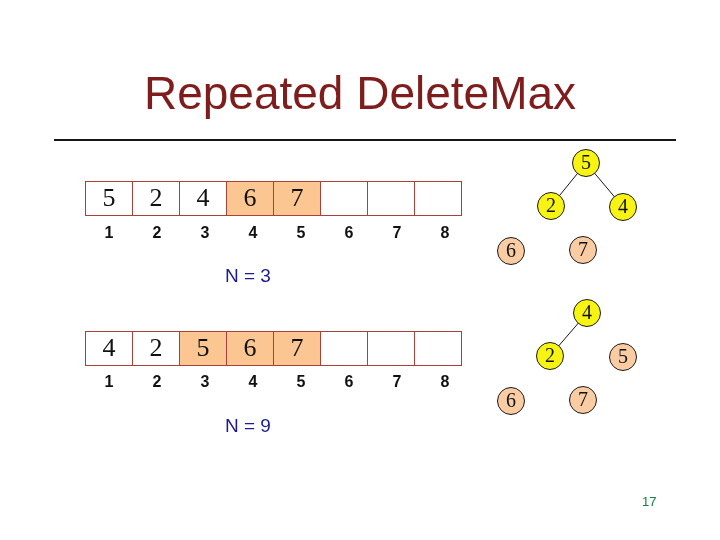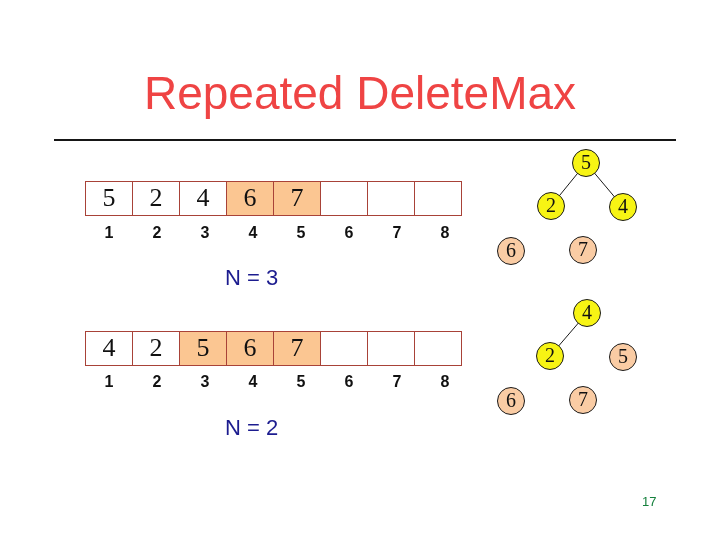--- a/index.html
+++ b/index.html
@@ -3,21 +3,21 @@
 <meta charset="utf-8">
 <style>
   html, body { margin:0; padding:0; background:#ffffff; }
   .slide {
     position:relative; width:720px; height:540px; background:#ffffff;
     font-family:"Liberation Sans", sans-serif; overflow:hidden;
   }
   .title {
     position:absolute; left:0; right:0; top:66px; margin:0;
     text-align:center; font-size:46px; font-weight:400;
-    color:#ef4444; font-family:"Liberation Sans", sans-serif;
+    color:#7f1d1d; font-family:"Liberation Sans", sans-serif;
   }
   .divider { position:absolute; left:54px; top:139px; width:622px; height:2px; background:#161616; }
 
   .array { position:absolute; left:85px; display:flex; }
   .row1 { top:181px; }
   .row2 { top:331px; }
   .cell {
     box-sizing:border-box; width:48px; height:35px; margin-left:-1px;
     border:1px solid #A84238; background:#ffffff;
     font-family:"Liberation Serif", serif; font-size:26px; line-height:32px;
@@ -27,21 +27,21 @@
   .cell.hl { background:#FBC692; }
 
   .indices { position:absolute; left:85px; display:flex; }
   .idx1 { top:224px; }
   .idx2 { top:373px; }
   .indices span {
     display:block; width:48px; text-align:center;
     font-weight:bold; font-size:16px; color:#111111;
   }
 
-  .nlabel { position:absolute; left:225px; font-size:22px; color:#1C1C8F;text-align:right; }
+  .nlabel { position:absolute; left:225px; font-size:19px; color:#1C1C8F;text-align:right; }
   .n1 { top:265px; }
   .n2 { top:415px; }
 
   .edges { position:absolute; left:0; top:0; width:720px; height:540px; pointer-events:none; }
 
   .node {
     position:absolute; box-sizing:border-box; width:28px; height:28px;
     border:1px solid #1a1a1a; border-radius:50%;
     text-align:center; font-family:"Liberation Serif", serif;
     font-size:20px; line-height:25px; color:#111111;
@@ -106,21 +106,21 @@
   <div class="indices idx2">
     <span>1</span>
     <span>2</span>
     <span>3</span>
     <span>4</span>
     <span>5</span>
     <span>6</span>
     <span>7</span>
     <span>8</span>
   </div>
-  <div class="nlabel n2">N = 2</div>
+  <div class="nlabel n2">N = 9</div>
 
   <div class="node in-heap" style="left:573px; top:299px;">4</div>
   <div class="node in-heap" style="left:536px; top:342px;">2</div>
   <div class="node removed" style="left:609px; top:343px;">5</div>
   <div class="node removed" style="left:497px; top:387px;">6</div>
   <div class="node removed" style="left:569px; top:386px;">7</div>
 
   <div class="pagenum">17</div>
 
 </div>

